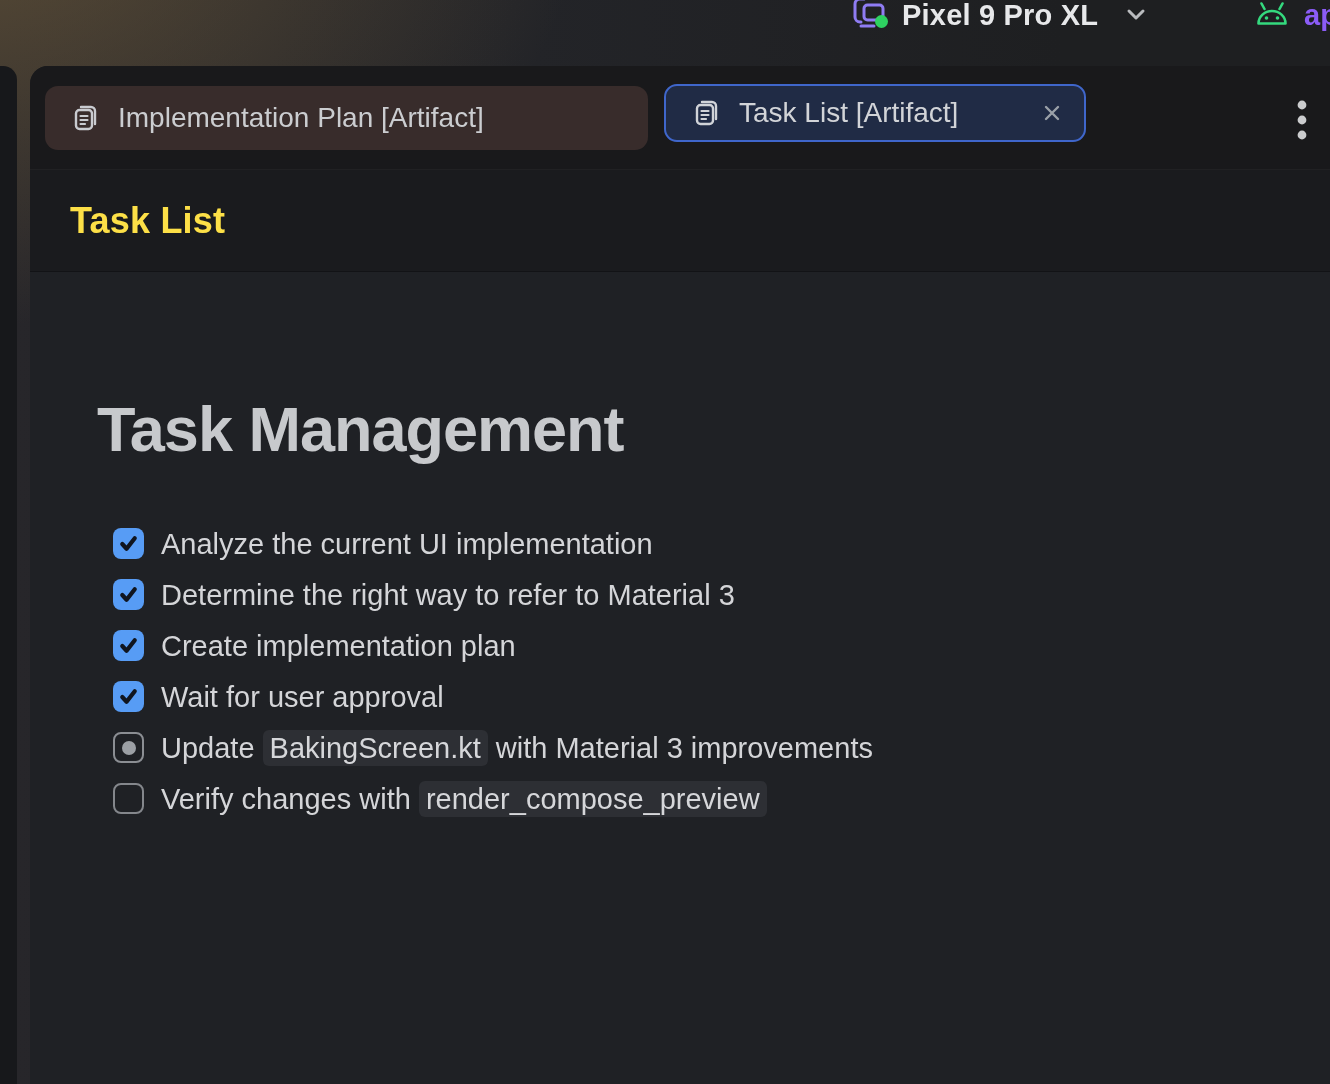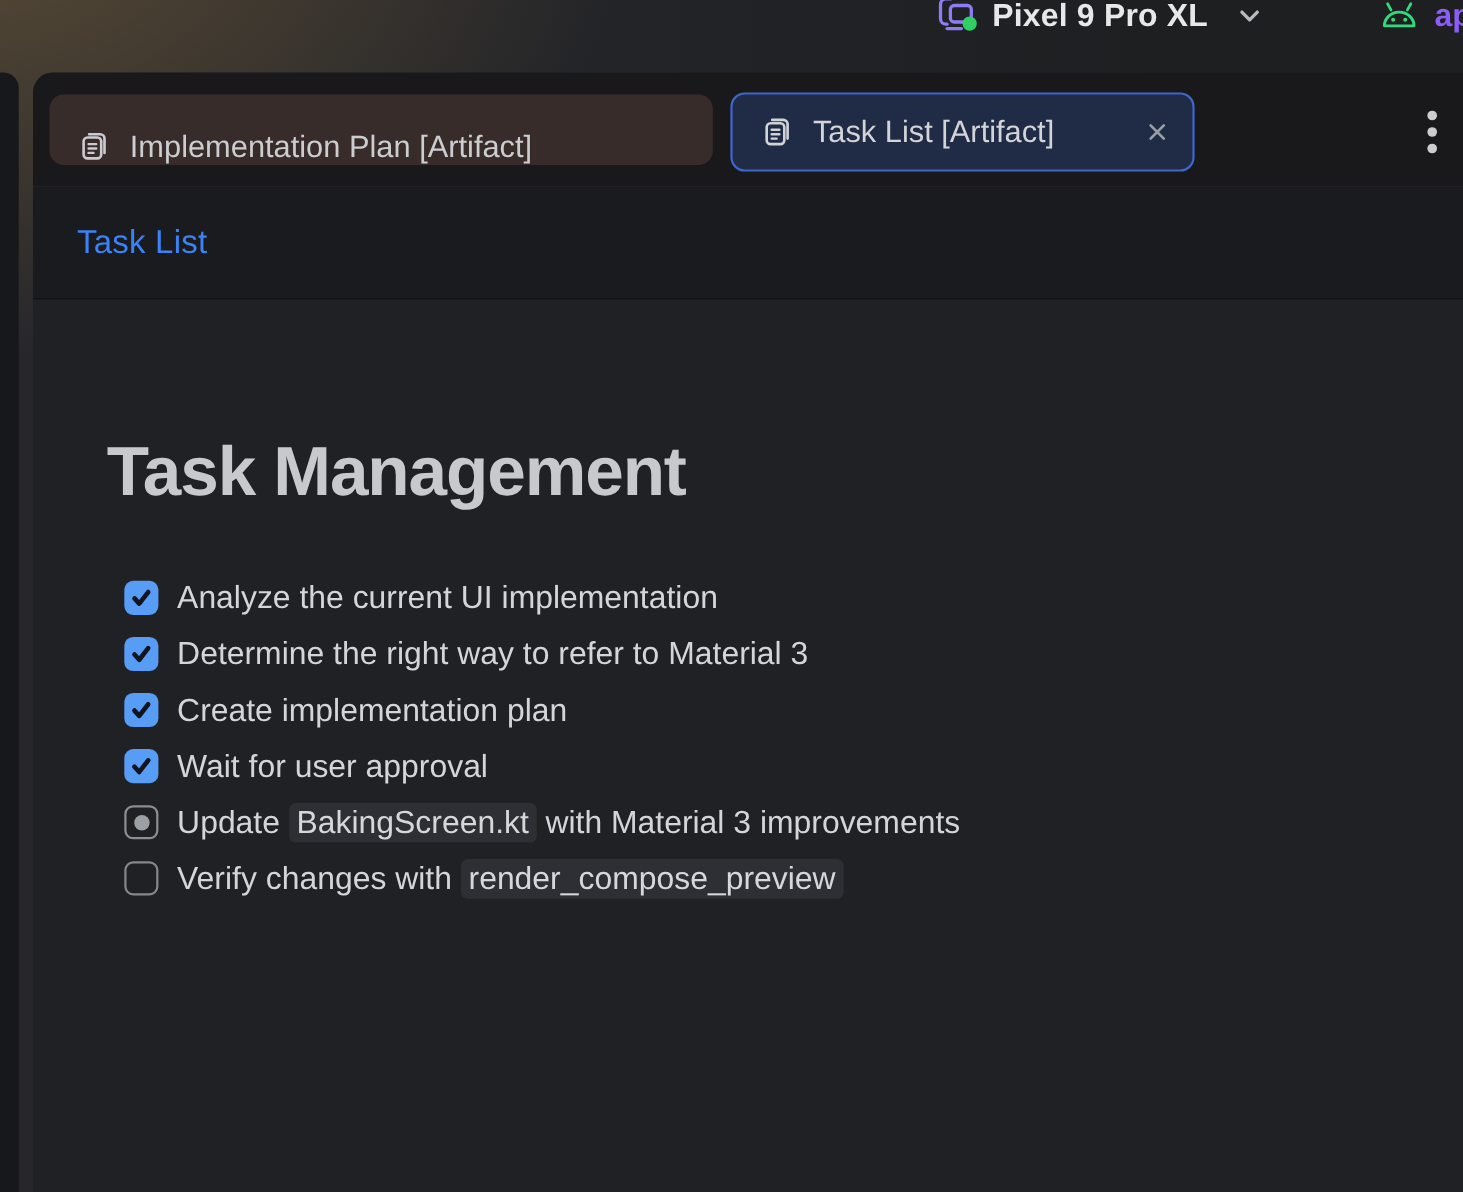--- a/index.html
+++ b/index.html
@@ -41,39 +41,39 @@
   .tab-strip {
     position:relative; height:104px; background:#19191b;
     border-bottom:1px solid rgba(255,255,255,0.035);
   }
   .tab {
     position:absolute; display:flex; align-items:center; gap:16px;
     border-radius:13px; cursor:pointer; white-space:nowrap;
   }
   .tab-inactive {
     left:15px; top:20px; width:603px; height:64px;
-    background:#382c2b; padding:0 28px 0 25px;align-items:flex-end;
+    background:#382c2b; padding:0 28px 0 25px;
   }
   .tab-active {
-    left:634px; top:18px; width:422px; height:72px;
+    left:634px; top:18px; width:422px; height:58px;
     background:#202b45; border:2.5px solid #3f66cb; padding:0 20px 0 25px;
   }
   .tab .tab-label { font-size:28px; color:#d2d4d8; }
   .tab-inactive .tab-label { color:#cbcdd0; }
   .tab .close-btn { margin-left:auto; display:flex; align-items:center; cursor:pointer; }
   .kebab {
     position:absolute; right:8px; top:32px; width:40px; height:44px;
     display:flex; align-items:center; justify-content:center; cursor:pointer;
   }
 
   .panel-header {
     height:102px; background:#1a1b1e; display:flex; align-items:center;
     padding-left:40px; border-bottom:1px solid #121316;
   }
-  .panel-header .panel-title { font-size:30px; font-weight:400; color:#3b82f6; letter-spacing:.2px; }
+  .panel-header .panel-title { font-size:36px; font-weight:700; color:#fde047; letter-spacing:.2px; }
 
   .content { position:relative; height:812px; background:#1f2125; }
   .doc-heading {
     margin:120px 0 0 67px; font-size:63px; font-weight:700;
     color:#c7c9cc; letter-spacing:-1px; line-height:74px;
   }
   .checklist { list-style:none; margin:54px 12px 0 83px; }
   .task-row { display:flex; gap:17px; margin-bottom:3px; }
   .task-text { font-size:29px; line-height:48px; color:#d4d5d8; max-width:1060px; }
   .task-text .code {

